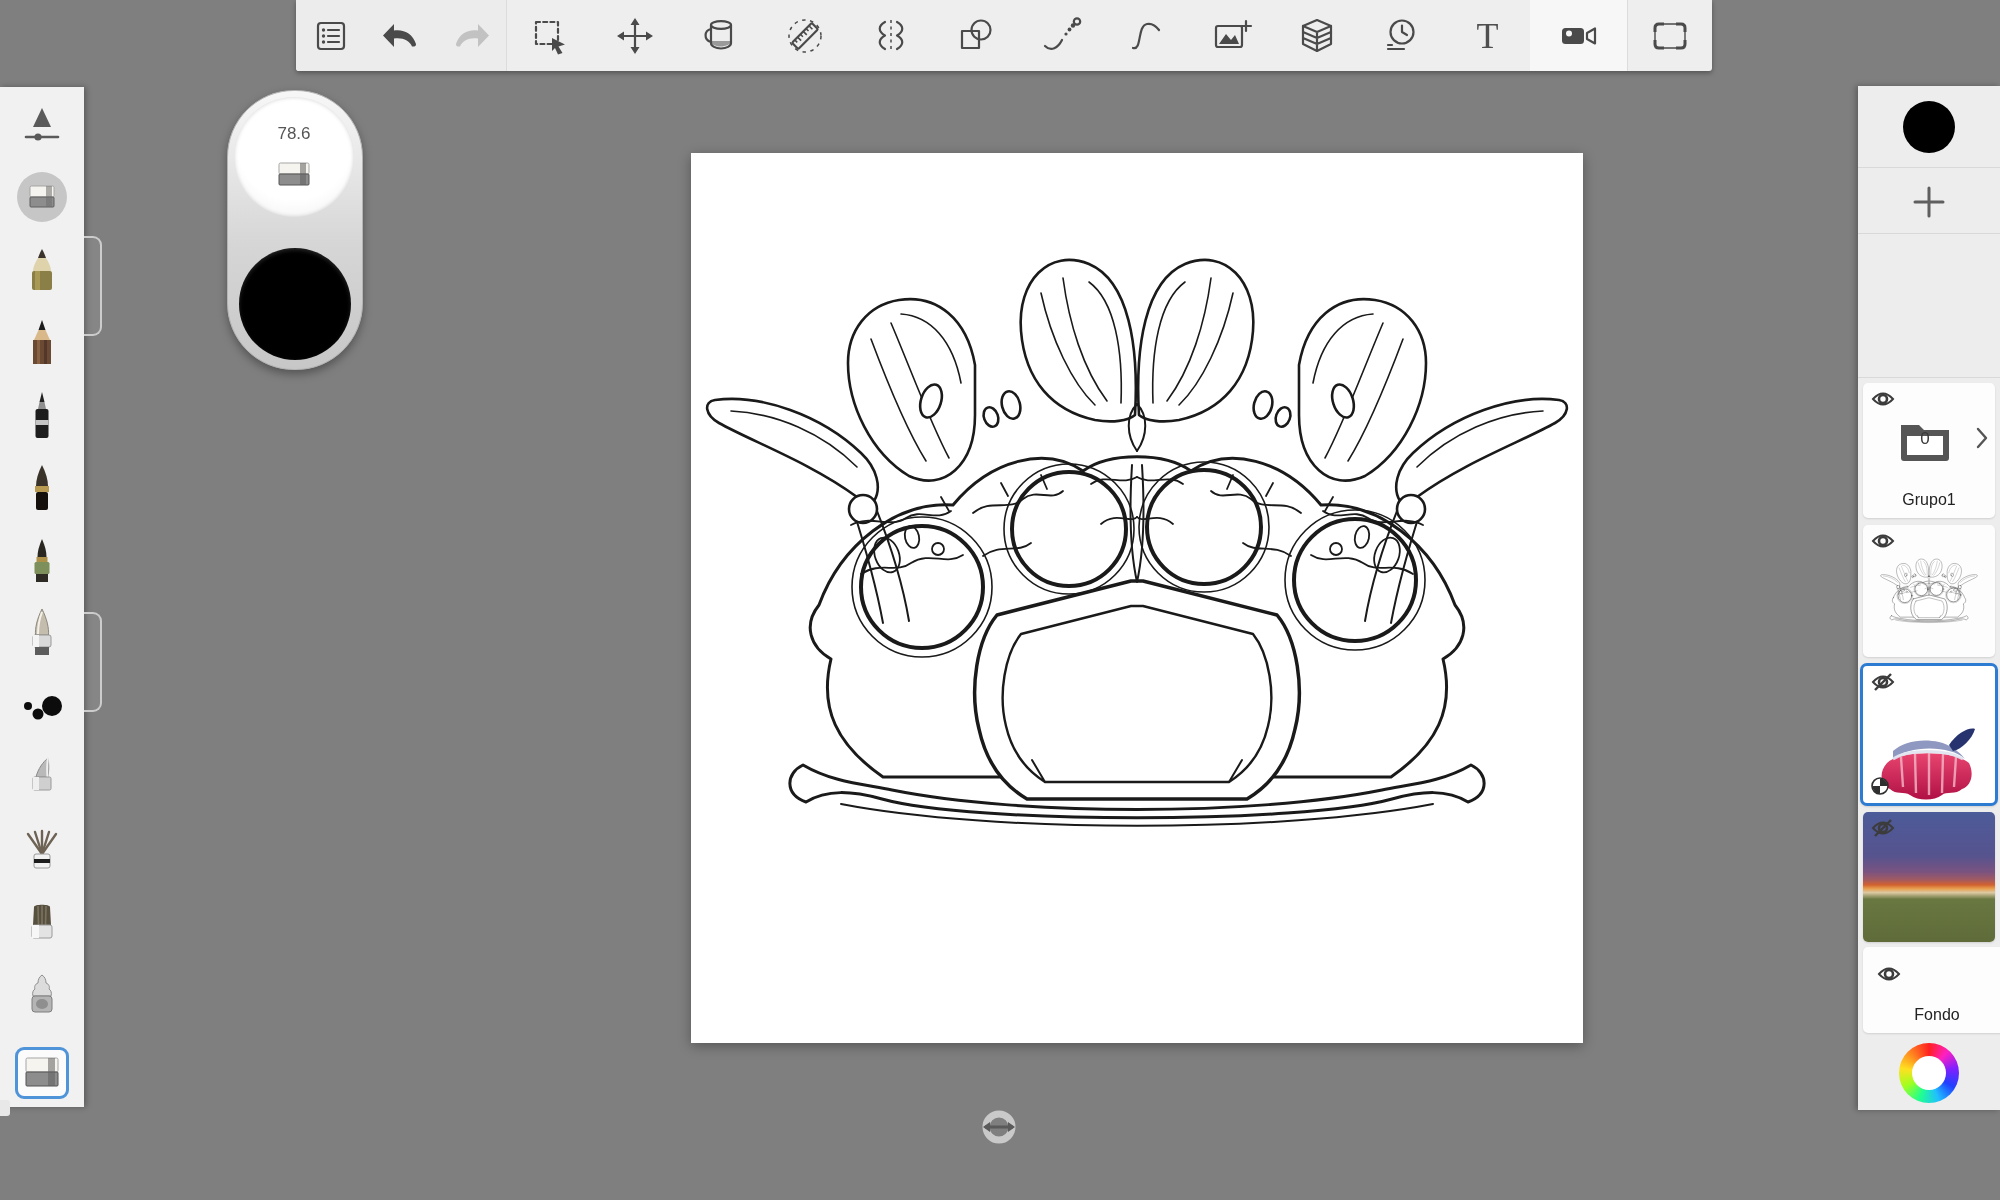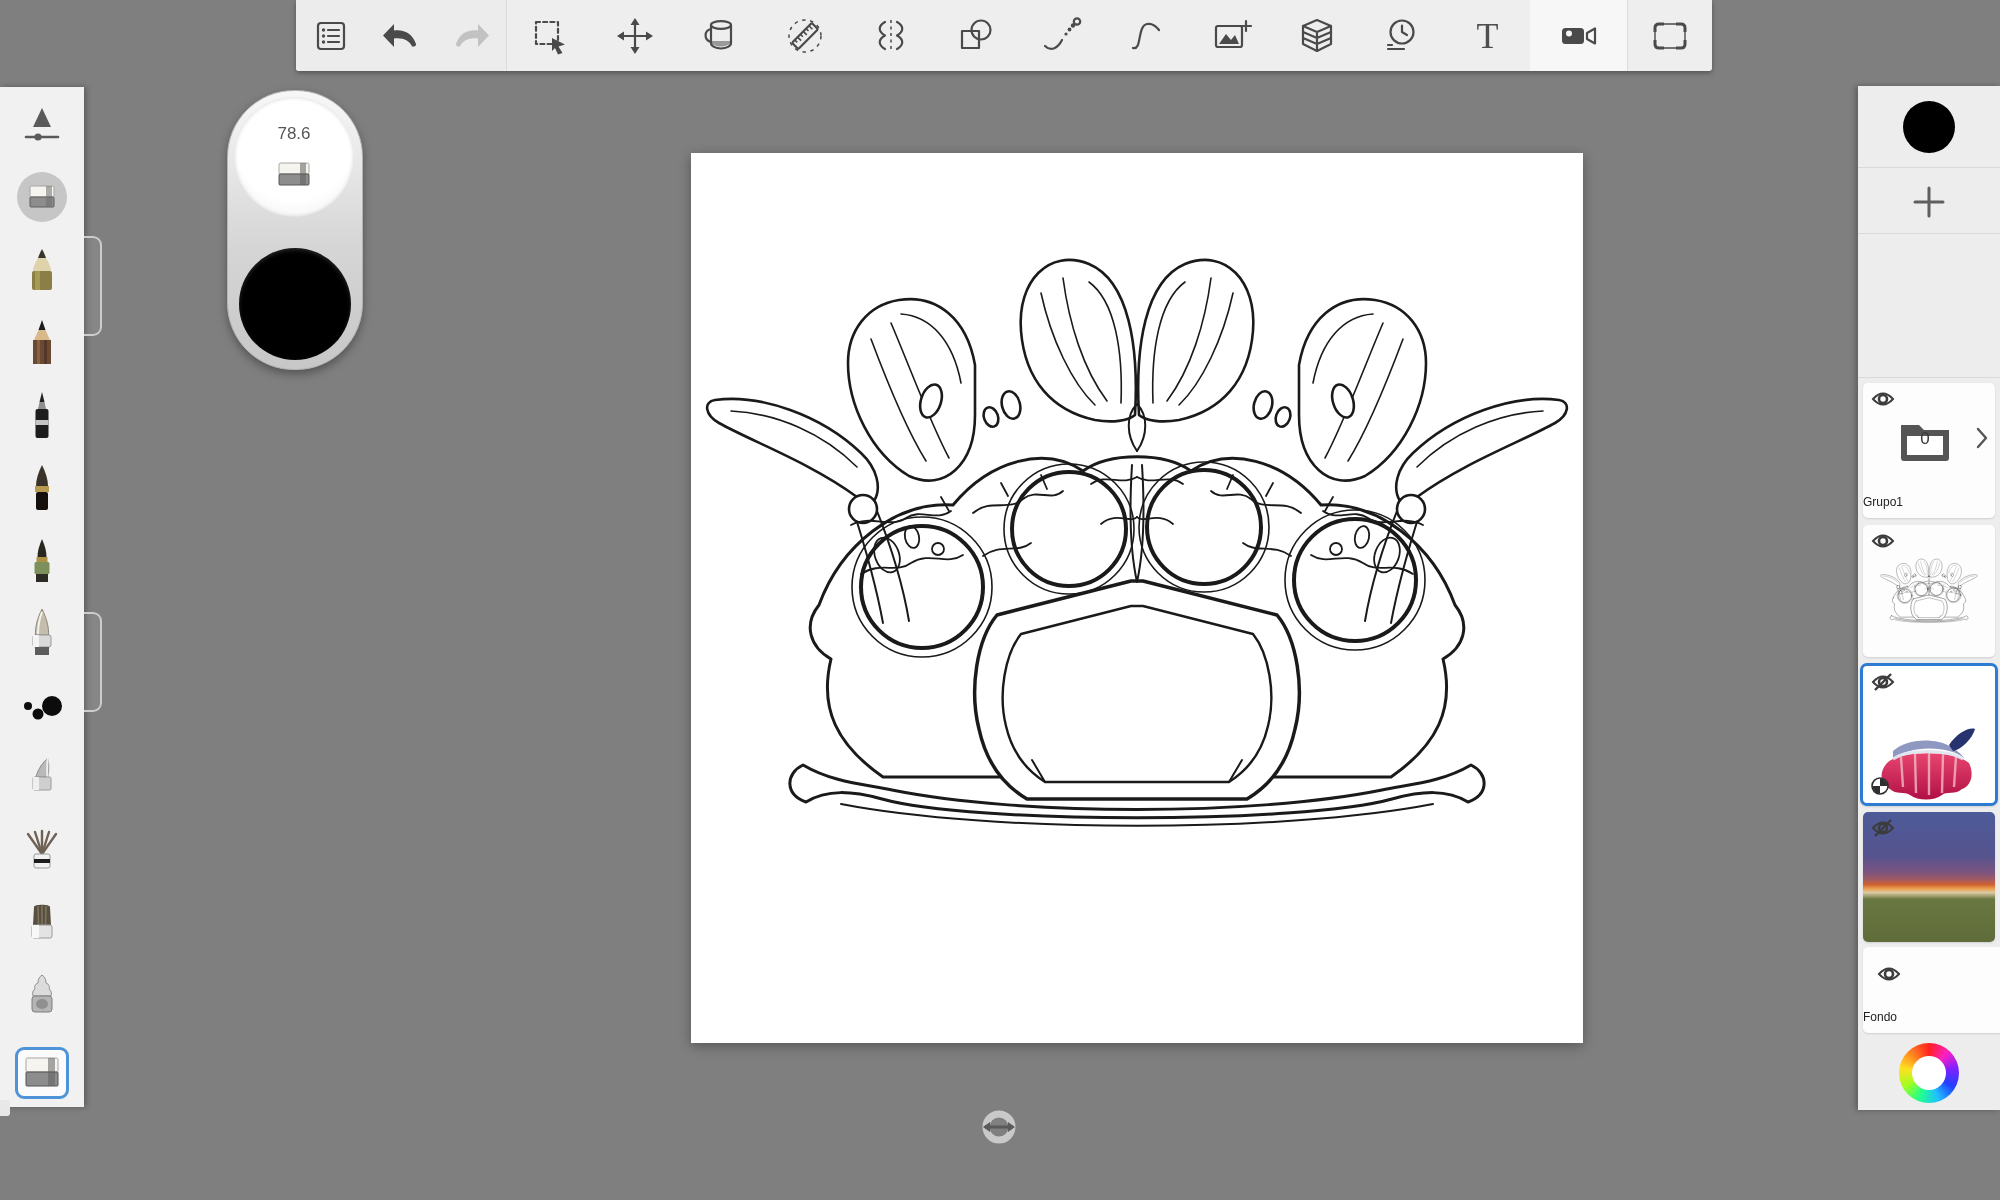--- a/index.html
+++ b/index.html
@@ -60,21 +60,21 @@
          box-shadow:0 1px 2px rgba(0,0,0,.12);cursor:pointer;overflow:hidden;}
   .lcard .eye{position:absolute;left:8px;top:7px;cursor:pointer;}
   .card-group{top:297px;height:135px;}
   .card-l2{top:439px;height:132px;}
   .card-l3{top:577px;height:137px;border:3px solid #2e7bd2;left:2px;width:132px;border-radius:7px;background:#fff;}
   .card-l4{top:726px;height:130px;}
   .card-fondo{top:861px;height:86px;padding-left:16px;}
   .folder-wrap{position:absolute;left:34px;top:34px;width:56px;height:46px;}
   .folder-badge{position:absolute;left:34px;top:46px;width:56px;text-align:center;font-size:17px;color:#3a3a3a;}
   .group-chevron{position:absolute;right:6px;top:44px;}
-  .lname{position:absolute;left:0;right:0;bottom:9px;font-size:12px;color:#222;}
+  .lname{position:absolute;left:0;right:0;bottom:9px;text-align:center;font-size:16px;color:#222;}
   .thumb-art{position:absolute;left:8px;top:22px;width:116px;height:100px;}
   .gradthumb{position:absolute;inset:0;
      background:linear-gradient(180deg,#4c5b99 0%,#56538e 34%,#7a5380 46%,#a05a62 52%,#d2622f 56%,#e8a04e 59%,#dcc9a2 62%,#697741 67%,#5f6c3a 100%);}
   .alockicon{position:absolute;left:8px;bottom:8px;}
   .wheel{position:absolute;left:41px;top:957px;width:60px;height:60px;border-radius:50%;cursor:pointer;
          background:conic-gradient(#ff2020,#ff20c0,#8020ff,#2040ff,#20c0ff,#20ff90,#a0ff20,#ffe020,#ff8020,#ff2020);
          display:flex;align-items:center;justify-content:center;}
   .wheel-hole{width:34px;height:34px;border-radius:50%;background:#ffffff;}
   .pinkthumb{position:absolute;left:0;bottom:0;width:126px;height:80px;}
 </style>

